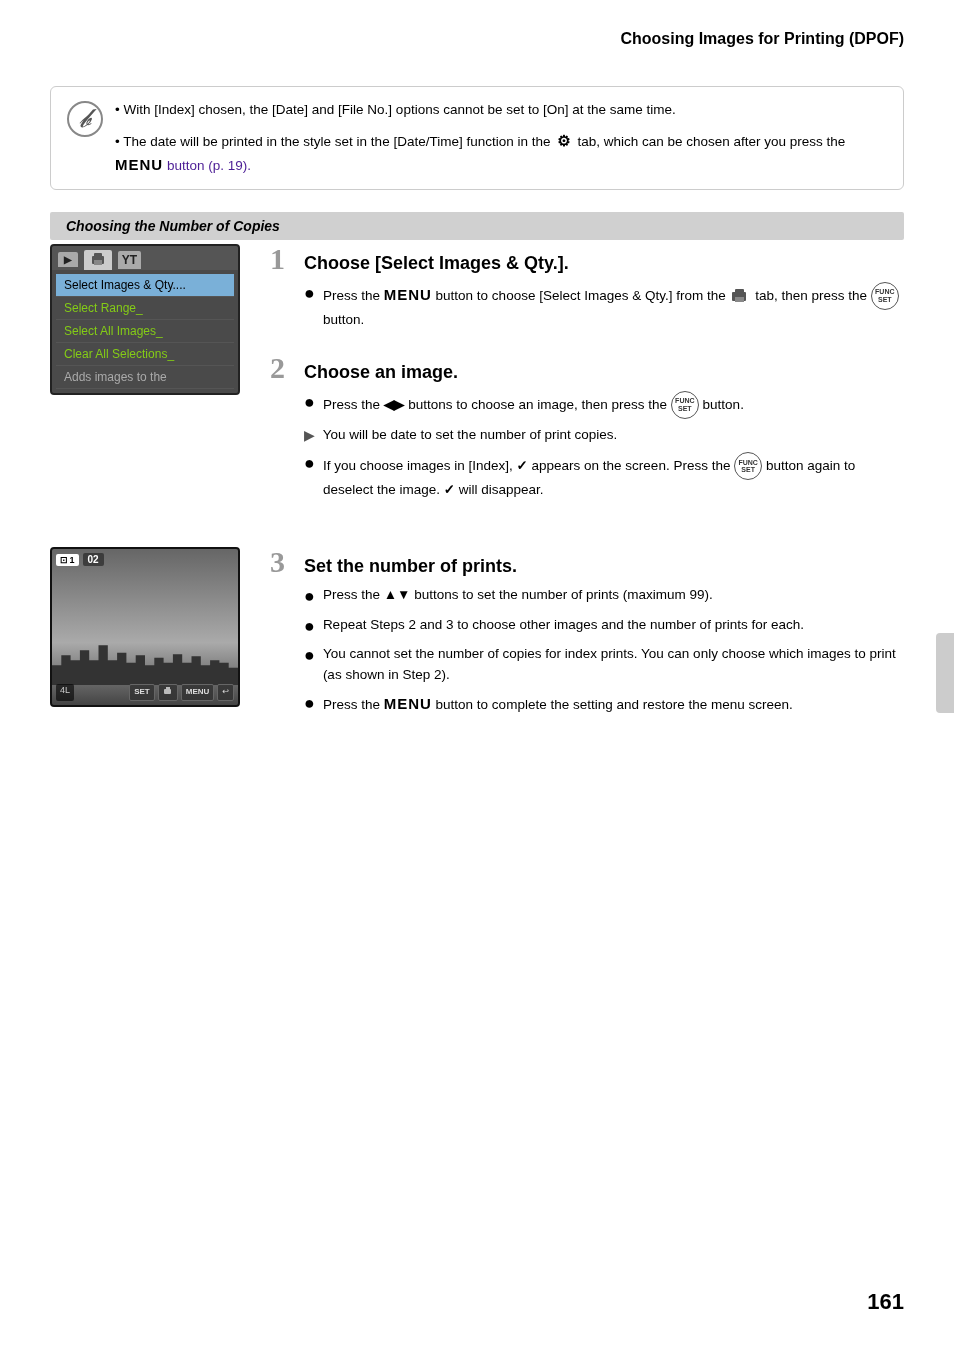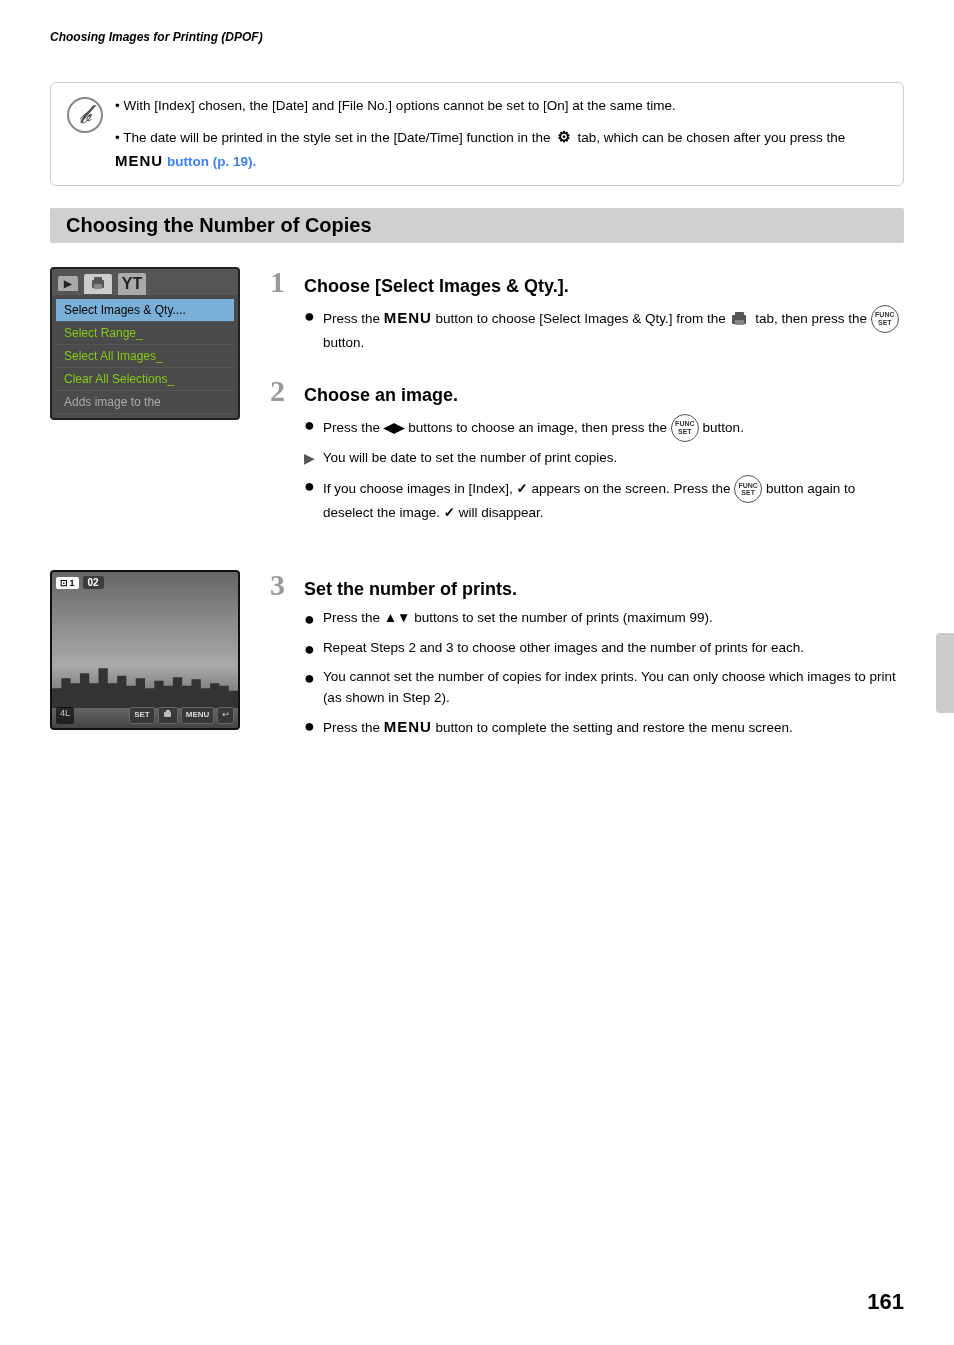--- a/index.html
+++ b/index.html
@@ -16,26 +16,26 @@
 
     .page {
       width: 954px;
       min-height: 1345px;
       padding: 30px 50px 50px 50px;
       position: relative;
     }
 
     
     .page-header {
-      font-weight: bold;
-      font-size: 12px;
+      text-align: right;
+      font-weight: bold;
+      font-size: 16px;
       padding-bottom: 18px;
       border-bottom: none;
       margin-bottom: 20px;
-      font-style: italic;
     }
 
     
     .note-box {
       display: flex;
       flex-direction: row;
       align-items: flex-start;
       border: 1.5px solid #ccc;
       border-radius: 6px;
       padding: 12px 16px;
@@ -67,31 +67,32 @@
     .note-text p { margin-bottom: 8px; }
     .note-text p:last-child { margin-bottom: 0; }
 
     .menu-bold {
       font-family: 'Arial Black', Arial, sans-serif;
       font-weight: 900;
       font-size: 15px;
       letter-spacing: 1px;
     }
 
-    .link-blue { color: #3b82f6; font-weight: bold; }
+    .link-blue { color: #4c1d95; }
 
     
     .section-heading {
       background: #d0d0d0;
-      font-size: 20px;
+      font-size: 14px;
       font-weight: bold;
       font-family: 'Arial Black', Arial, sans-serif;
       padding: 6px 16px;
-      margin-bottom: 24px;
+      margin-bottom: 4px;
       border-radius: 2px;
+      font-style: italic;
     }
 
     
     .two-col {
       display: flex;
       flex-direction: row;
       gap: 20px;
       margin-bottom: 24px;
     }
 
@@ -344,28 +345,28 @@
       <div class="camera-screen">
         <div class="camera-tabs">
           <div class="camera-tab">▶</div>
           <div class="camera-tab active">
             <svg width="16" height="14" viewBox="0 0 16 14">
               <rect x="2" y="4" width="12" height="8" rx="1" fill="#555"></rect>
               <rect x="4" y="1" width="8" height="4" rx="1" fill="#555"></rect>
               <rect x="4" y="8" width="8" height="5" rx="0" fill="#888"></rect>
             </svg>
           </div>
-          <div class="camera-tab" style="font-size:16px; padding:2px 4px;">YT</div>
+          <div class="camera-tab" style="font-size:12px; padding:2px 4px;">YT</div>
         </div>
         <div class="camera-menu-list">
           <div class="camera-menu-item selected">Select Images &amp; Qty....</div>
           <div class="camera-menu-item">Select Range_</div>
           <div class="camera-menu-item">Select All Images_</div>
           <div class="camera-menu-item">Clear All Selections_</div>
-          <div class="camera-menu-item faded">Adds image to the</div>
+          <div class="camera-menu-item faded">Adds images to the</div>
         </div>
       </div>
     </div>
     <div class="right-col">
 
       <div class="step-block">
         <div class="step-header">
           <span class="step-number">1</span>
           <span class="step-title">Choose [Select Images &amp; Qty.].</span>
         </div>

